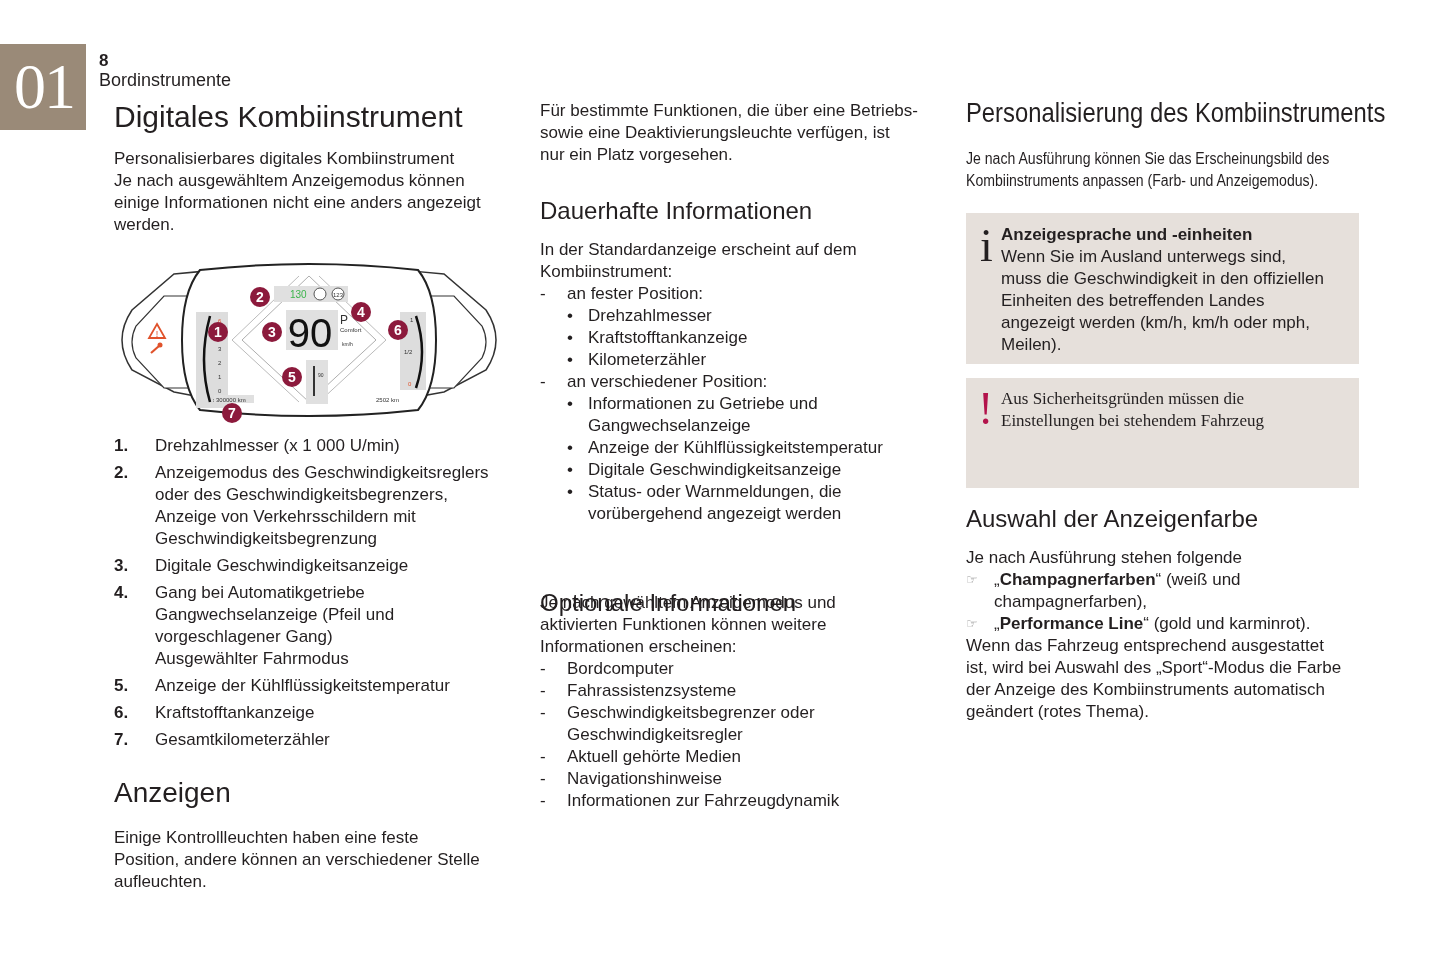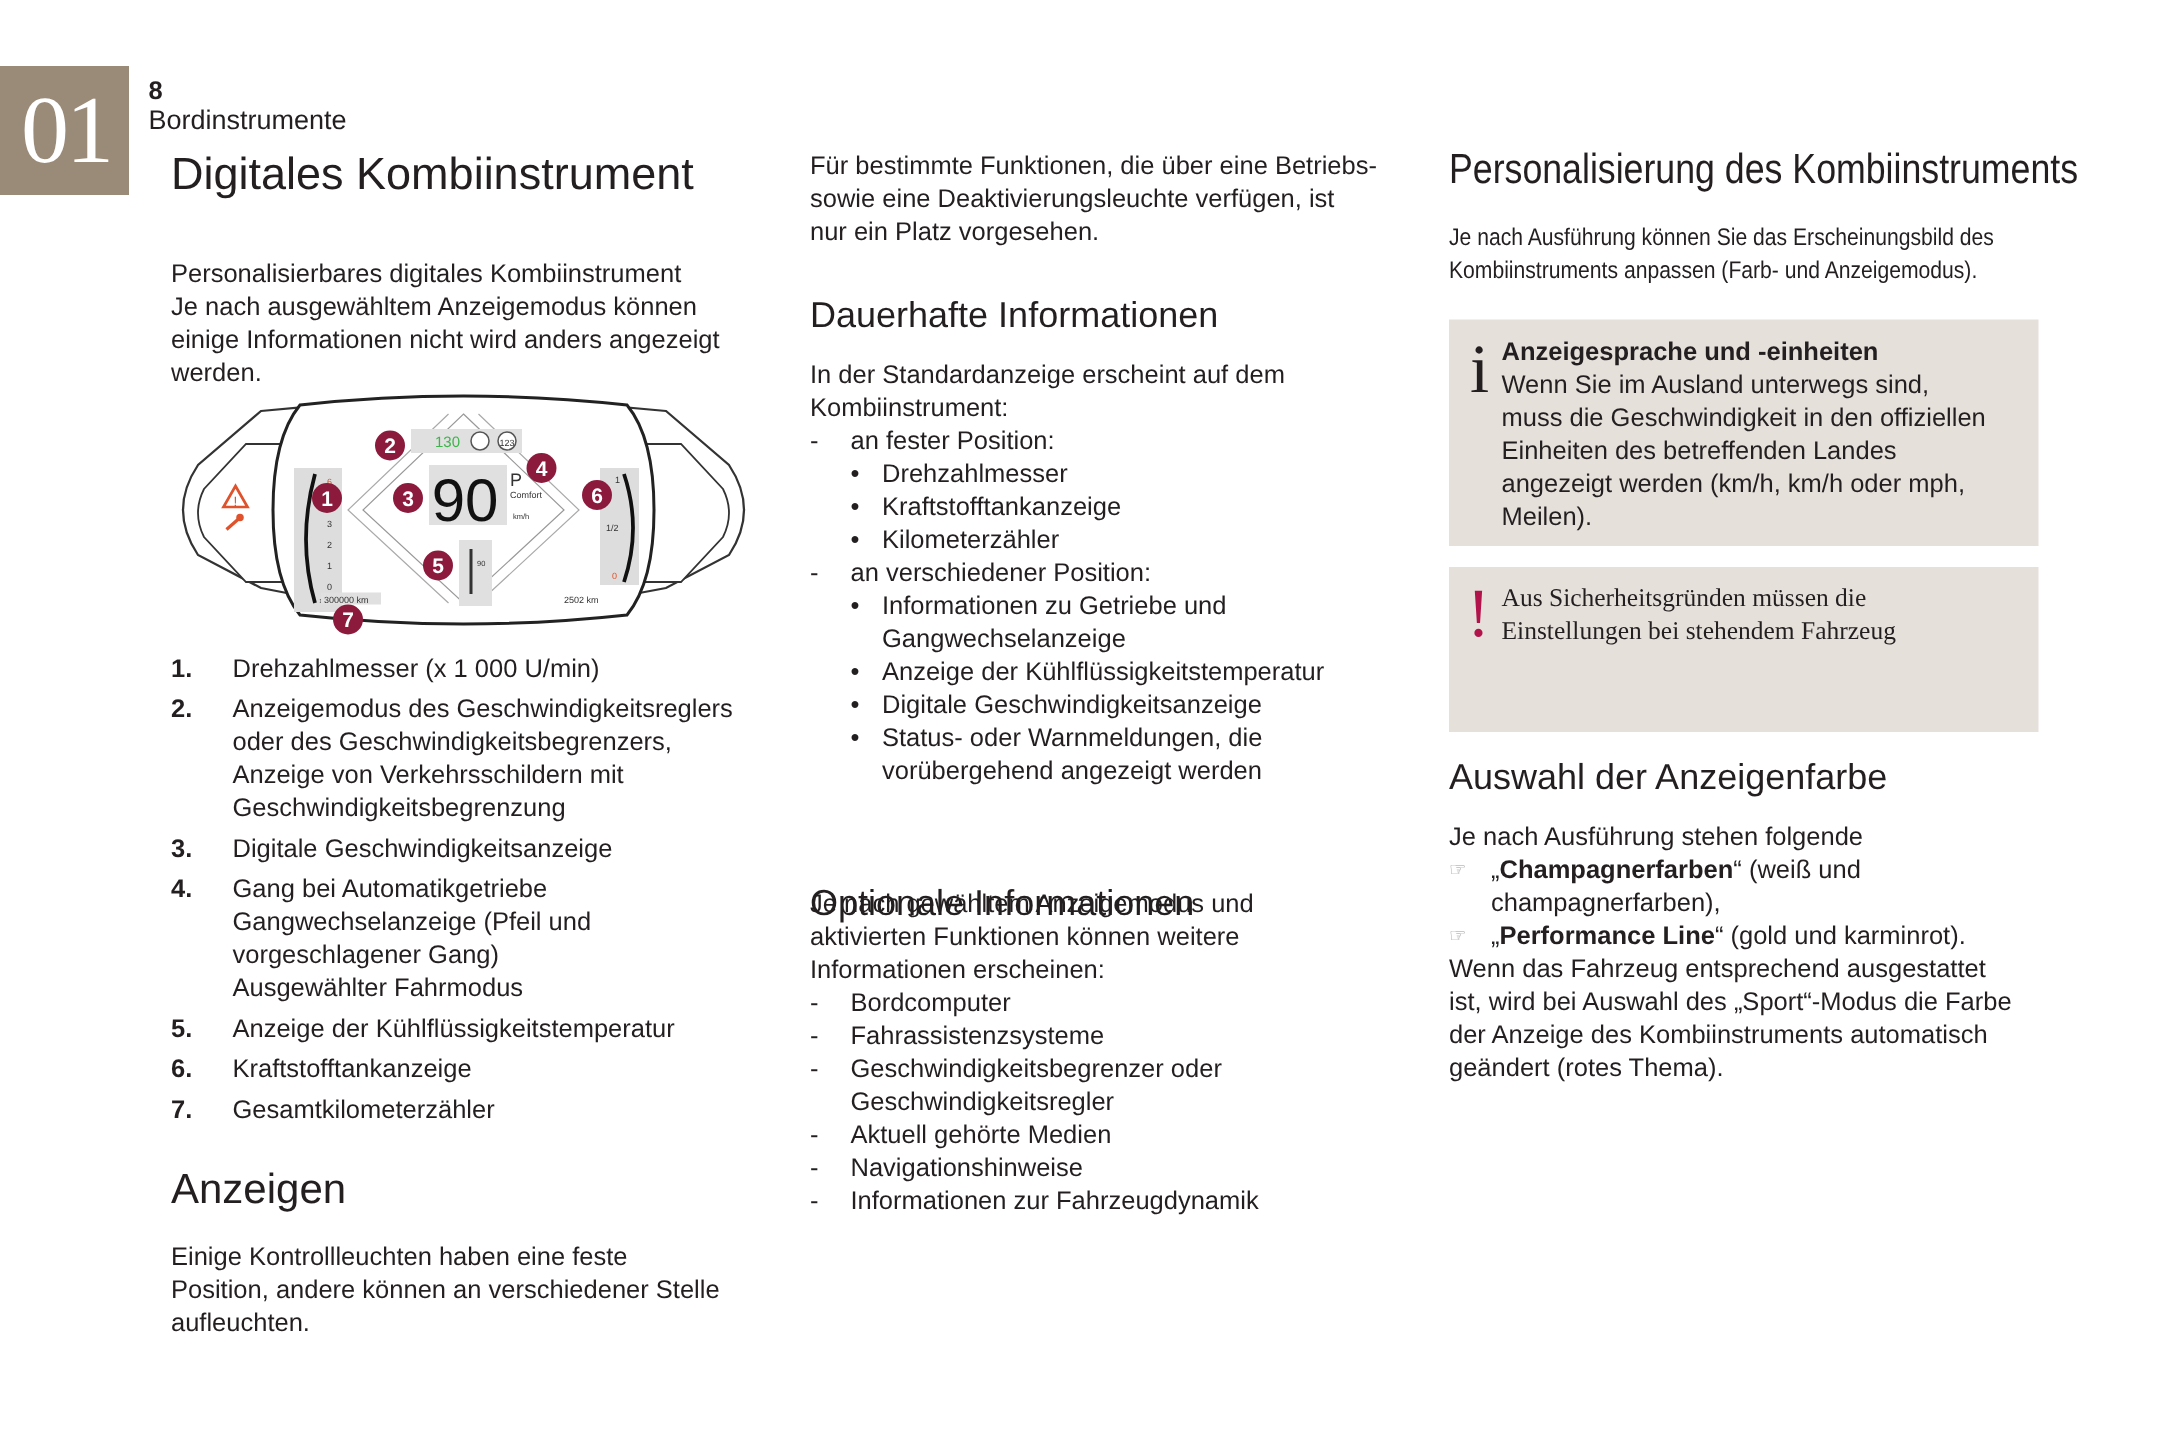--- a/index.html
+++ b/index.html
@@ -38,24 +38,24 @@
 <body>
 
 <div class="chapter-box">
   <span class="chapter-num">01</span>
 </div>
 <div class="page-num">8</div>
 <div class="section-name">Bordinstrumente</div>
 
 <div class="col c1">
   <h1 style="top:97px;">Digitales Kombiinstrument</h1>
-  <div class="p" style="top:148px;margin-top:24px;">
+  <div class="p" style="top:148px;">
     <div>Personalisierbares digitales Kombiinstrument</div>
     <div>Je nach ausgewähltem Anzeigemodus können</div>
-    <div>einige Informationen nicht wird anders angezeigt</div>
+    <div>einige Informationen nicht eine anders angezeigt</div>
     <div>werden.</div>
   </div>
 </div>
 
 <svg class="cluster" width="390" height="170" viewBox="0 0 390 170">
 
   <path d="M60,12 Q195,-2 330,12 L372,48 Q392,78 372,108 L330,130 Q195,158 60,130 L18,108 Q-2,78 18,48 Z" fill="#fff" stroke="#333" stroke-width="1.5"></path>
   <path d="M50,34 L76,34 L76,126 L50,126 L22,96 Q14,80 22,64 Z" fill="#fff" stroke="#333" stroke-width="1.2"></path>
   <path d="M340,34 L314,34 L314,126 L340,126 L368,96 Q376,80 368,64 Z" fill="#fff" stroke="#333" stroke-width="1.2"></path>
   <path d="M86,8 Q195,-4 304,8 Q322,30 322,78 Q322,126 304,148 Q195,160 86,148 Q68,126 68,78 Q68,30 86,8 Z" fill="#fff" stroke="#222" stroke-width="2"></path>

